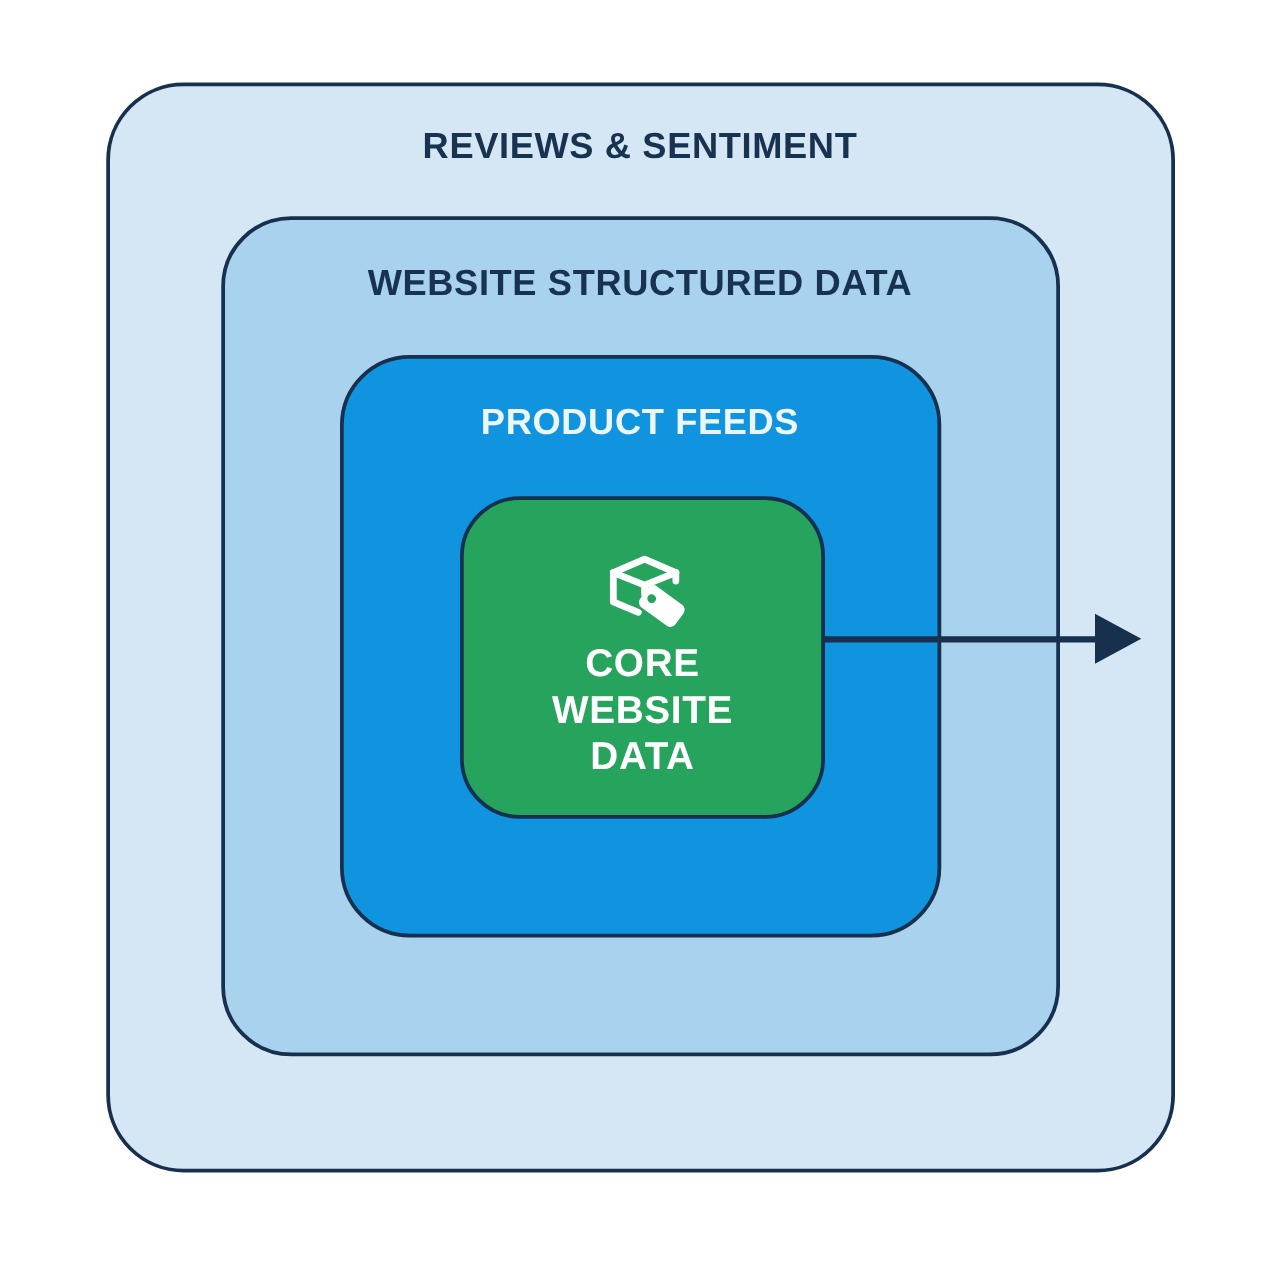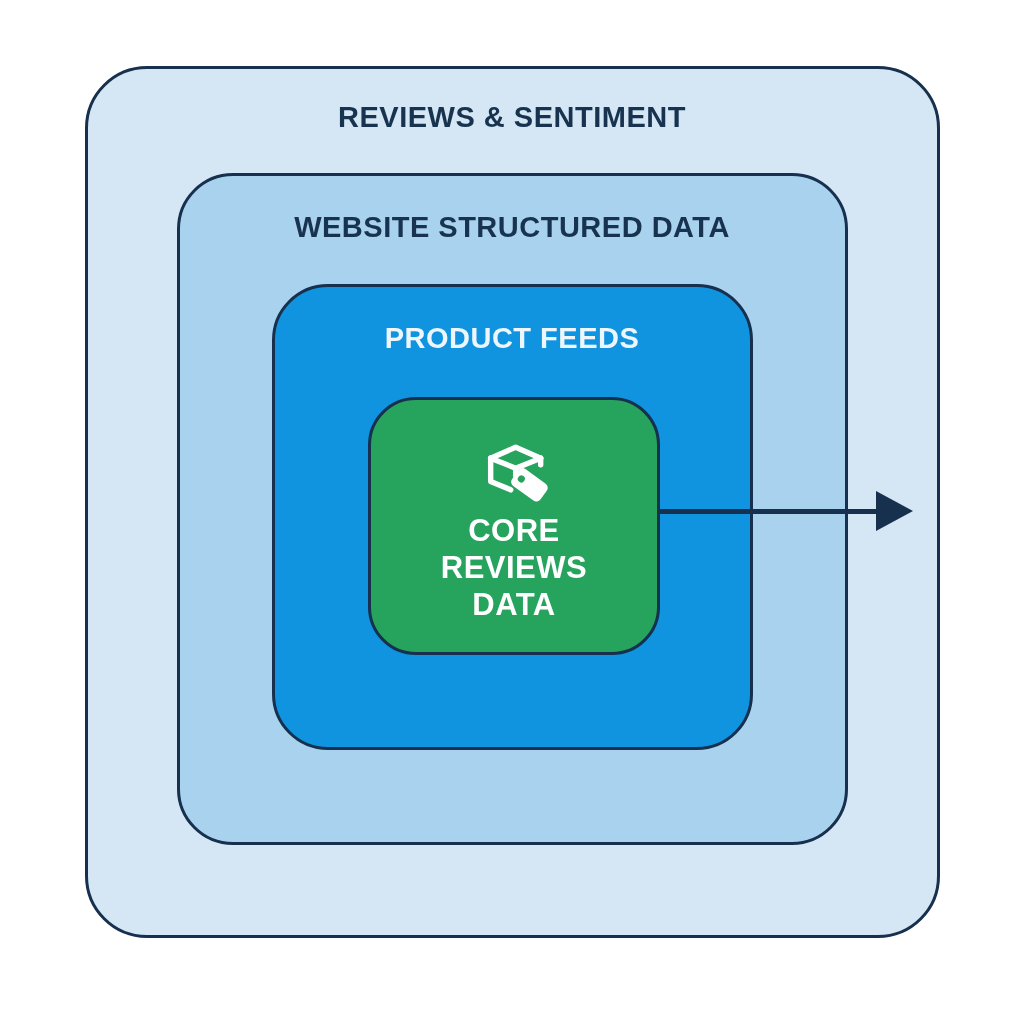--- a/index.html
+++ b/index.html
@@ -107,21 +107,21 @@
         <path d="M20 29 L20 57 L44 67"></path>
         <path d="M50 41 L50 50"></path>
         <path d="M80 29 L80 37"></path>
       </g>
       <g transform="rotate(36 66 60)">
         <rect x="46" y="48" width="42" height="25" rx="6" fill="#ffffff"></rect>
         <circle cx="55" cy="60.5" r="4.2" fill="#26a45e"></circle>
       </g>
     </svg>
     <div class="core-label" style="color: rgb(255, 255, 255);">CORE
-REVIEWS
+WEBSITE
 DATA</div>
   </div>
 
   <div class="layer-label label-1" style="color: rgb(23, 51, 79);">REVIEWS &amp; SENTIMENT</div>
 
   <div class="layer-label label-2" style="color: rgb(23, 51, 79);">WEBSITE STRUCTURED DATA</div>
 
   <div class="layer-label label-3" style="color: rgb(238, 246, 253);">PRODUCT FEEDS</div>
 
 </div>

